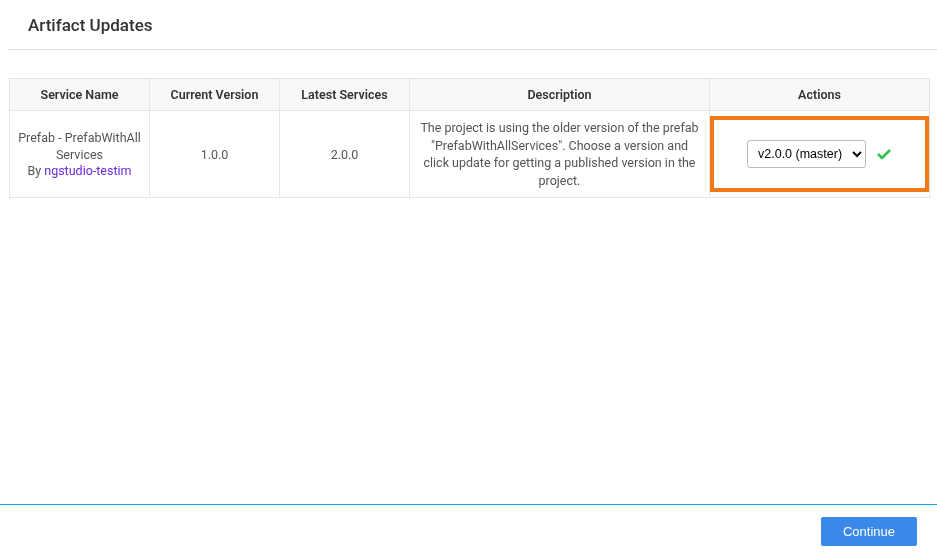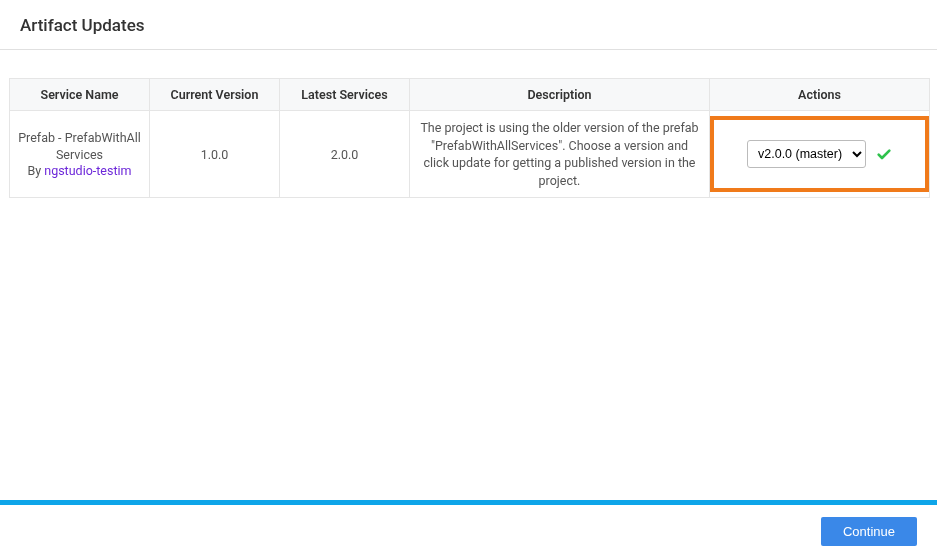--- a/index.html
+++ b/index.html
@@ -8,20 +8,21 @@
       background: #fff;
       color: #333;
       width: 937px;
       height: 558px;
       position: relative;
       overflow: hidden;
     }
     .header {
       padding: 15px 20px 14px 20px;
       border-bottom: 1px solid #e0e0e0;
+      margin-left: 8px;
     }
     .header h1 {
       font-size: 17px;
       font-weight: 500;
       color: #333;
     }
     .content {
       padding: 28px 18px 0 9px;
     }
     table {
@@ -93,21 +94,21 @@
     .check-icon svg {
       width: 16px;
       height: 16px;
     }
 
     .footer {
       position: absolute;
       left: 0;
       right: 0;
       bottom: 0;
-      border-top: 5px solid #0ea5e9;
+      border-top: 1px solid #0ea5e9;
       padding: 12px 20px;
       display: flex;
       justify-content: flex-end;
       background: #fff;
     }
     .btn-primary {
       background: #3a88e8;
       color: #fff;
       border: none;
       border-radius: 2px;

